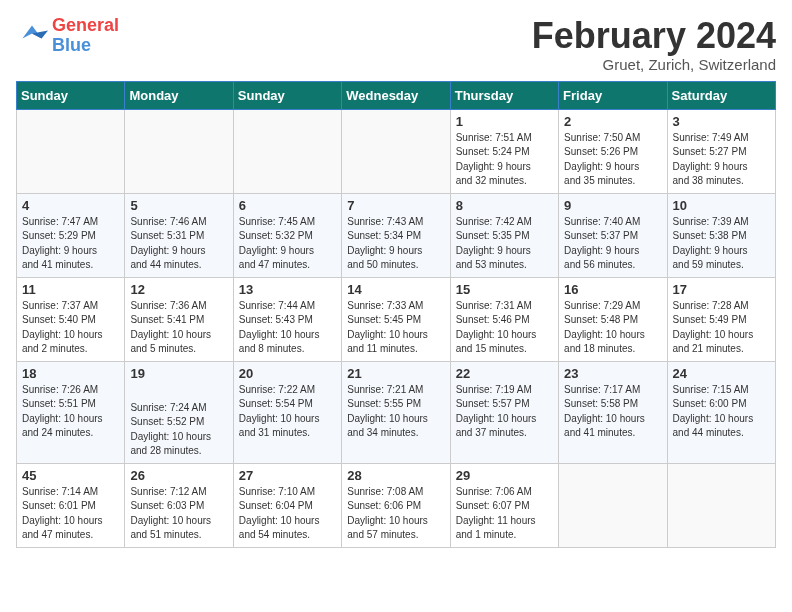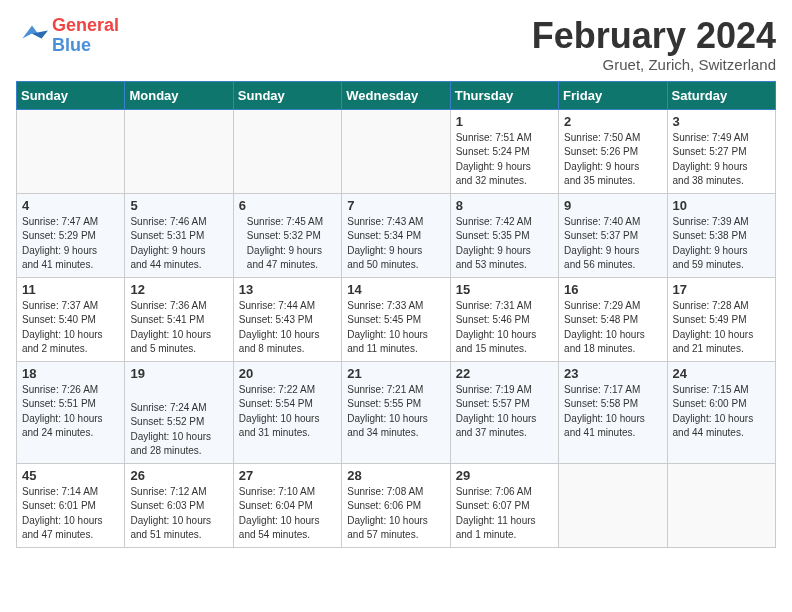--- a/index.html
+++ b/index.html
@@ -158,21 +158,21 @@
         </td>
         <td>
           <span class="day-num">5</span>
           <div class="day-info" style="white-space: pre-line;">Sunrise: 7:46 AM
 Sunset: 5:31 PM
 Daylight: 9 hours
 and 44 minutes.</div>
         </td>
         <td>
           <span class="day-num">6</span>
-          <div class="day-info" style="white-space: pre-line; margin-left: 8px;">Sunrise: 7:45 AM
+          <div class="day-info" style="white-space: pre-line;">Sunrise: 7:45 AM
 Sunset: 5:32 PM
 Daylight: 9 hours
 and 47 minutes.</div>
         </td>
         <td>
           <span class="day-num">7</span>
           <div class="day-info" style="white-space: pre-line;">Sunrise: 7:43 AM
 Sunset: 5:34 PM
 Daylight: 9 hours
 and 50 minutes.</div>

